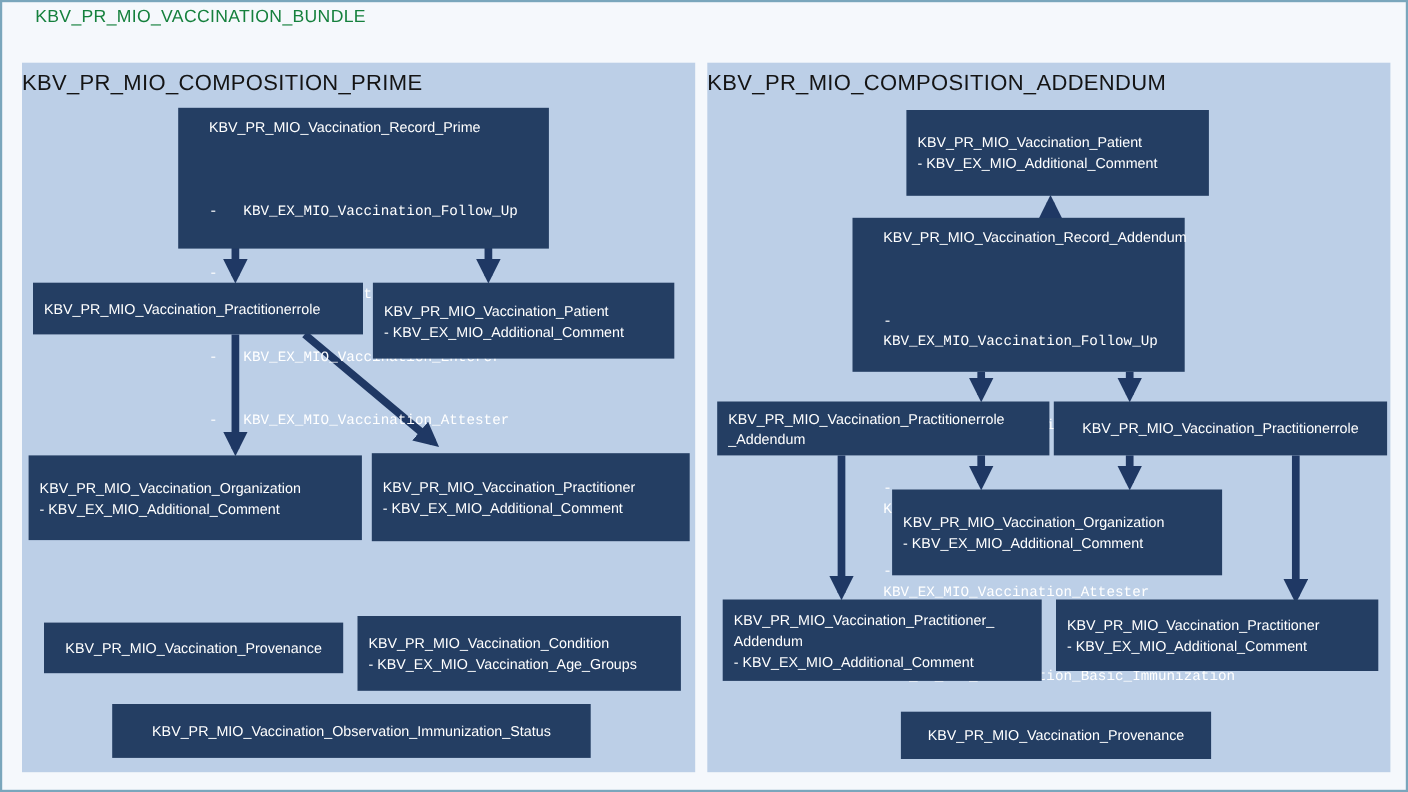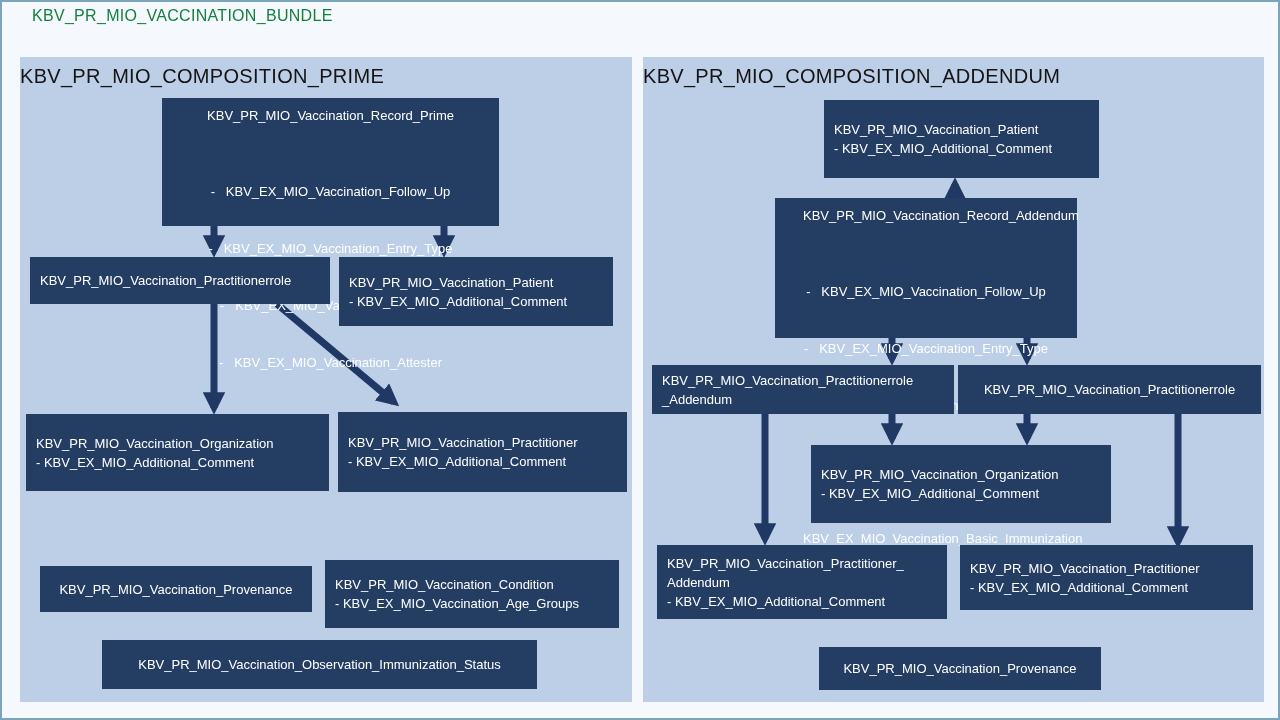--- a/index.html
+++ b/index.html
@@ -29,23 +29,23 @@
   .arrows{position:absolute;left:0;top:0;pointer-events:none;}
   .box{
     position:absolute;
     background:#243e63;color:#ffffff;
     font-size:13px;line-height:19px;
     white-space:pre-wrap;
     box-sizing:border-box;
     display:flex;flex-direction:column;justify-content:center;
     padding:4px 10px;
   }
-  .box.top{justify-content:flex-start;padding:8px 28px;text-align:center;}
+  .box.top{justify-content:flex-start;padding:8px 28px;}
   .box.center{align-items:center;text-align:center;}
-  .box.top .items{margin-top:19px;}
+  .box.top .items{margin-top:19px;font-family:Liberation Mono, monospace;}
   .bt,.bi{width:100%;}
 </style>
 </head>
 <body>
 
 <div class="stage">
 
   <svg width="0" height="0" style="position:absolute">
     <defs>
       <marker id="ah" viewBox="0 0 10 10" refX="7" refY="5" markerWidth="3.2" markerHeight="3.2" orient="auto">

